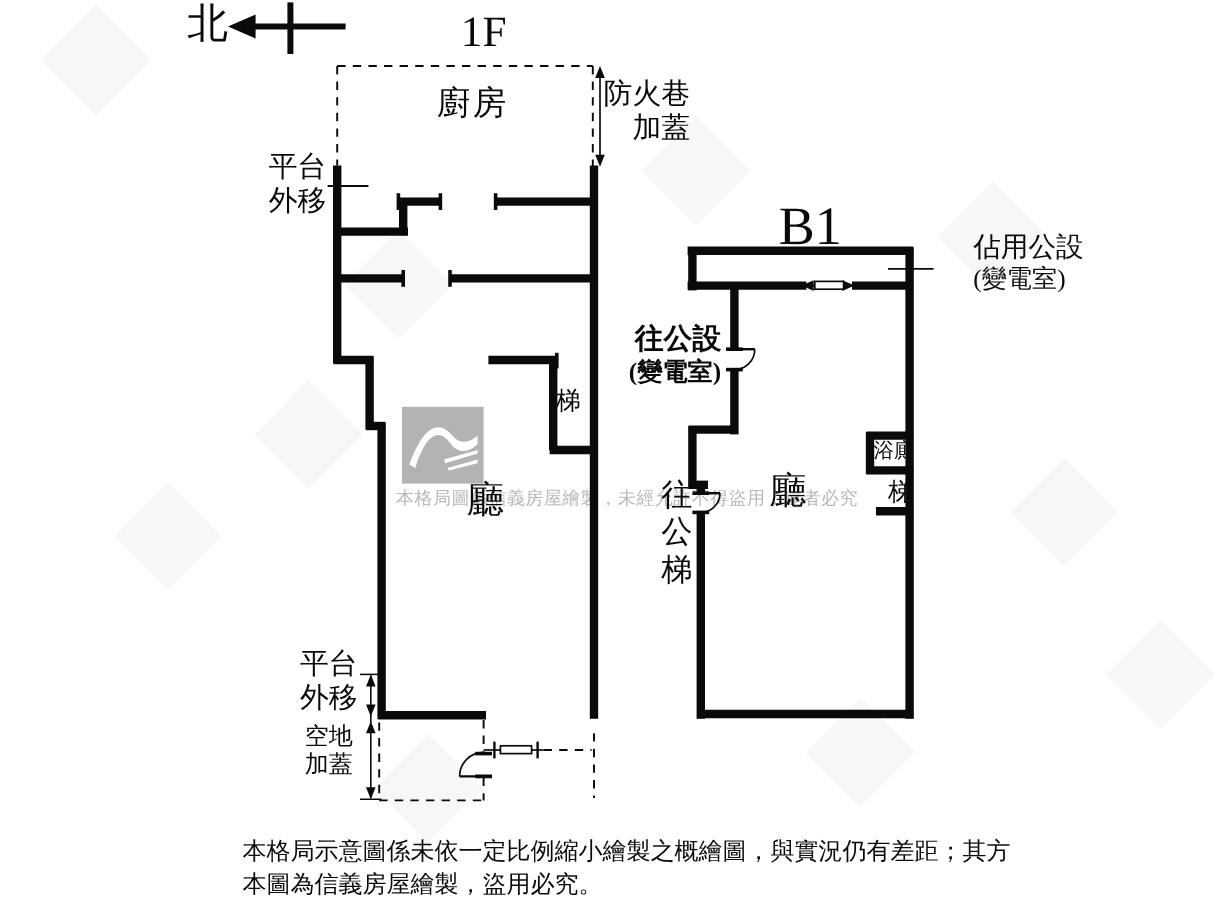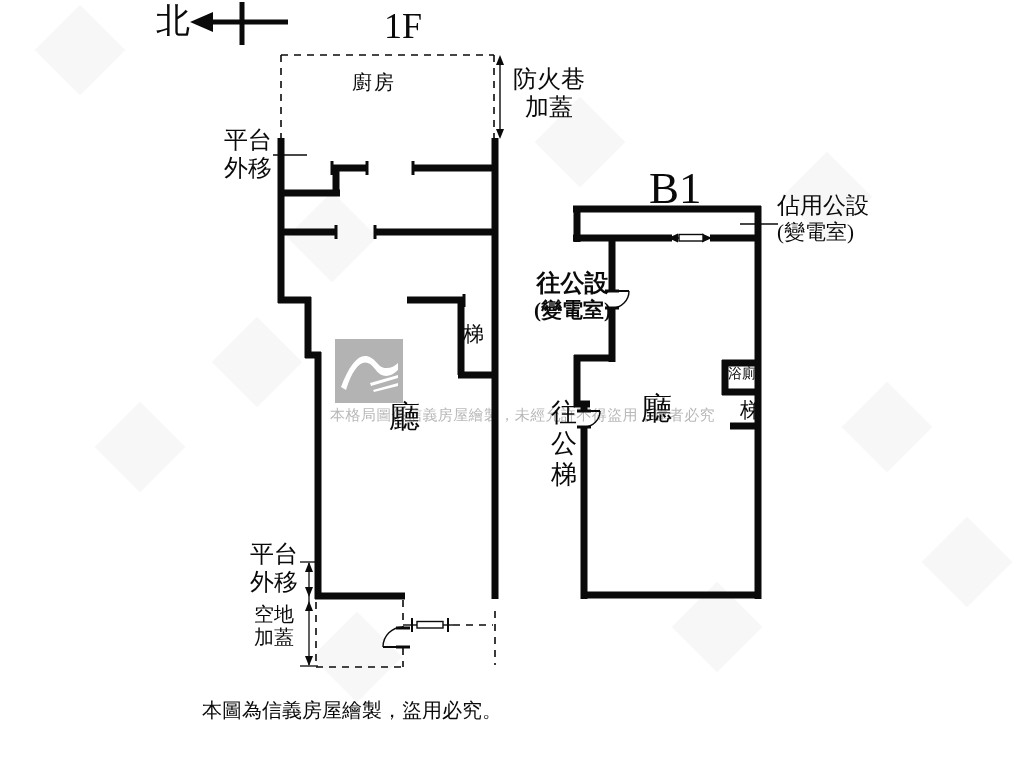--- a/index.html
+++ b/index.html
@@ -10,21 +10,21 @@
   
   #wm-logo{position:absolute;left:335px;top:339px;width:68px;height:64px;background:#b3b3b3;z-index:1;}
   #wm-brand{position:absolute;left:412px;top:332px;font-size:66px;font-weight:bold;
             letter-spacing:6px;color:#a8a8a8;z-index:1;white-space:nowrap;}
   #wm-notice{position:absolute;left:330px;top:406px;font-size:15px;letter-spacing:0.4px;
              color:#b8b8b8;z-index:1;white-space:nowrap;}
   
   #plan-svg{position:absolute;left:0;top:0;z-index:2;}
   
   .lbl{position:absolute;z-index:3;white-space:nowrap;line-height:1.16;color:#0a0a0a;}
-  .lbl.center{text-align:center;margin-left:10px;}
+  .lbl.center{text-align:right;}
   .vert{display:flex;flex-direction:column;align-items:center;}
   #disclaimer{position:absolute;left:202px;top:697px;z-index:3;font-size:20px;line-height:27px;
               color:#0a0a0a;white-space:nowrap;}
 </style>
 </head>
 <body>
 
 <div id="canvas">
 
   <div class="tile" style="left:48px;top:18px"></div>
@@ -171,55 +171,56 @@
       <polygon points="712,238 702,233.5 702,242.5" fill="#0a0a0a"></polygon>
       <rect x="679" y="234.5" width="24" height="6.5" fill="#ffffff" stroke="#0a0a0a" stroke-width="1.4"></rect>
     </g>
 
     <line x1="740" y1="224" x2="778" y2="224" stroke="#0a0a0a" stroke-width="1.4"></line>
   </svg>
 
   <div class="lbl" style="left:156px;top:1px;font-size:34px;">北</div>
   <div class="lbl" style="left:384px;top:6px;font-size:36px;">1F</div>
 
-  <div class="lbl" style="left:352px;top:71px;font-size:20px;letter-spacing:2px;">廚房</div>
+  <div class="lbl" style="left:364px;top:71px;font-size:28px;letter-spacing:2px;">廚房</div>
   <div class="lbl center" style="left:503px;top:66px;font-size:24px;">
     <div>防火巷</div>
     <div>加蓋</div>
   </div>
   <div class="lbl" style="left:224px;top:127px;font-size:24px;">
     <div>平台</div>
     <div>外移</div>
   </div>
   <div class="lbl" style="left:463px;top:322px;font-size:21px;">梯</div>
   <div class="lbl" style="left:389px;top:399px;font-size:31px;">廳</div>
   <div class="lbl" style="left:250px;top:541px;font-size:24px;">
     <div>平台</div>
     <div>外移</div>
   </div>
   <div class="lbl" style="left:254px;top:603px;font-size:20px;">
     <div>空地</div>
     <div>加蓋</div>
   </div>
 
   <div class="lbl" style="left:649px;top:162px;font-size:45px;">B1</div>
-  <div class="lbl" style="left:777px;top:193px;font-size:23px;">
+  <div class="lbl" style="left:811px;top:193px;font-size:23px;">
     <div>佔用公設</div>
     <div style="font-size:21px;">(變電室)</div>
   </div>
   <div class="lbl center" style="left:524px;top:270px;font-size:24px;font-weight:bold;">
     <div>往公設</div>
     <div style="font-size:21px;">(變電室)</div>
   </div>
-  <div class="lbl" style="left:728px;top:366px;font-size:14px;">浴廁</div>
+  <div class="lbl" style="left:728px;top:366px;font-size:17px;">浴廁</div>
   <div class="lbl" style="left:740px;top:398px;font-size:21px;">梯</div>
   <div class="lbl" style="left:641px;top:391px;font-size:31px;">廳</div>
   <div class="lbl vert" style="left:549px;top:397px;font-size:26px;line-height:31px;width:30px;">
     <span>往</span>
     <span>公</span>
     <span>梯</span>
   </div>
 
   <div id="disclaimer">
+    <div>本格局示意圖係未依一定比例縮小繪製之概繪圖，與實況仍有差距；其方</div>
     <div>本圖為信義房屋繪製，盜用必究。</div>
   </div>
 
 </div>
 
 </body></html>

